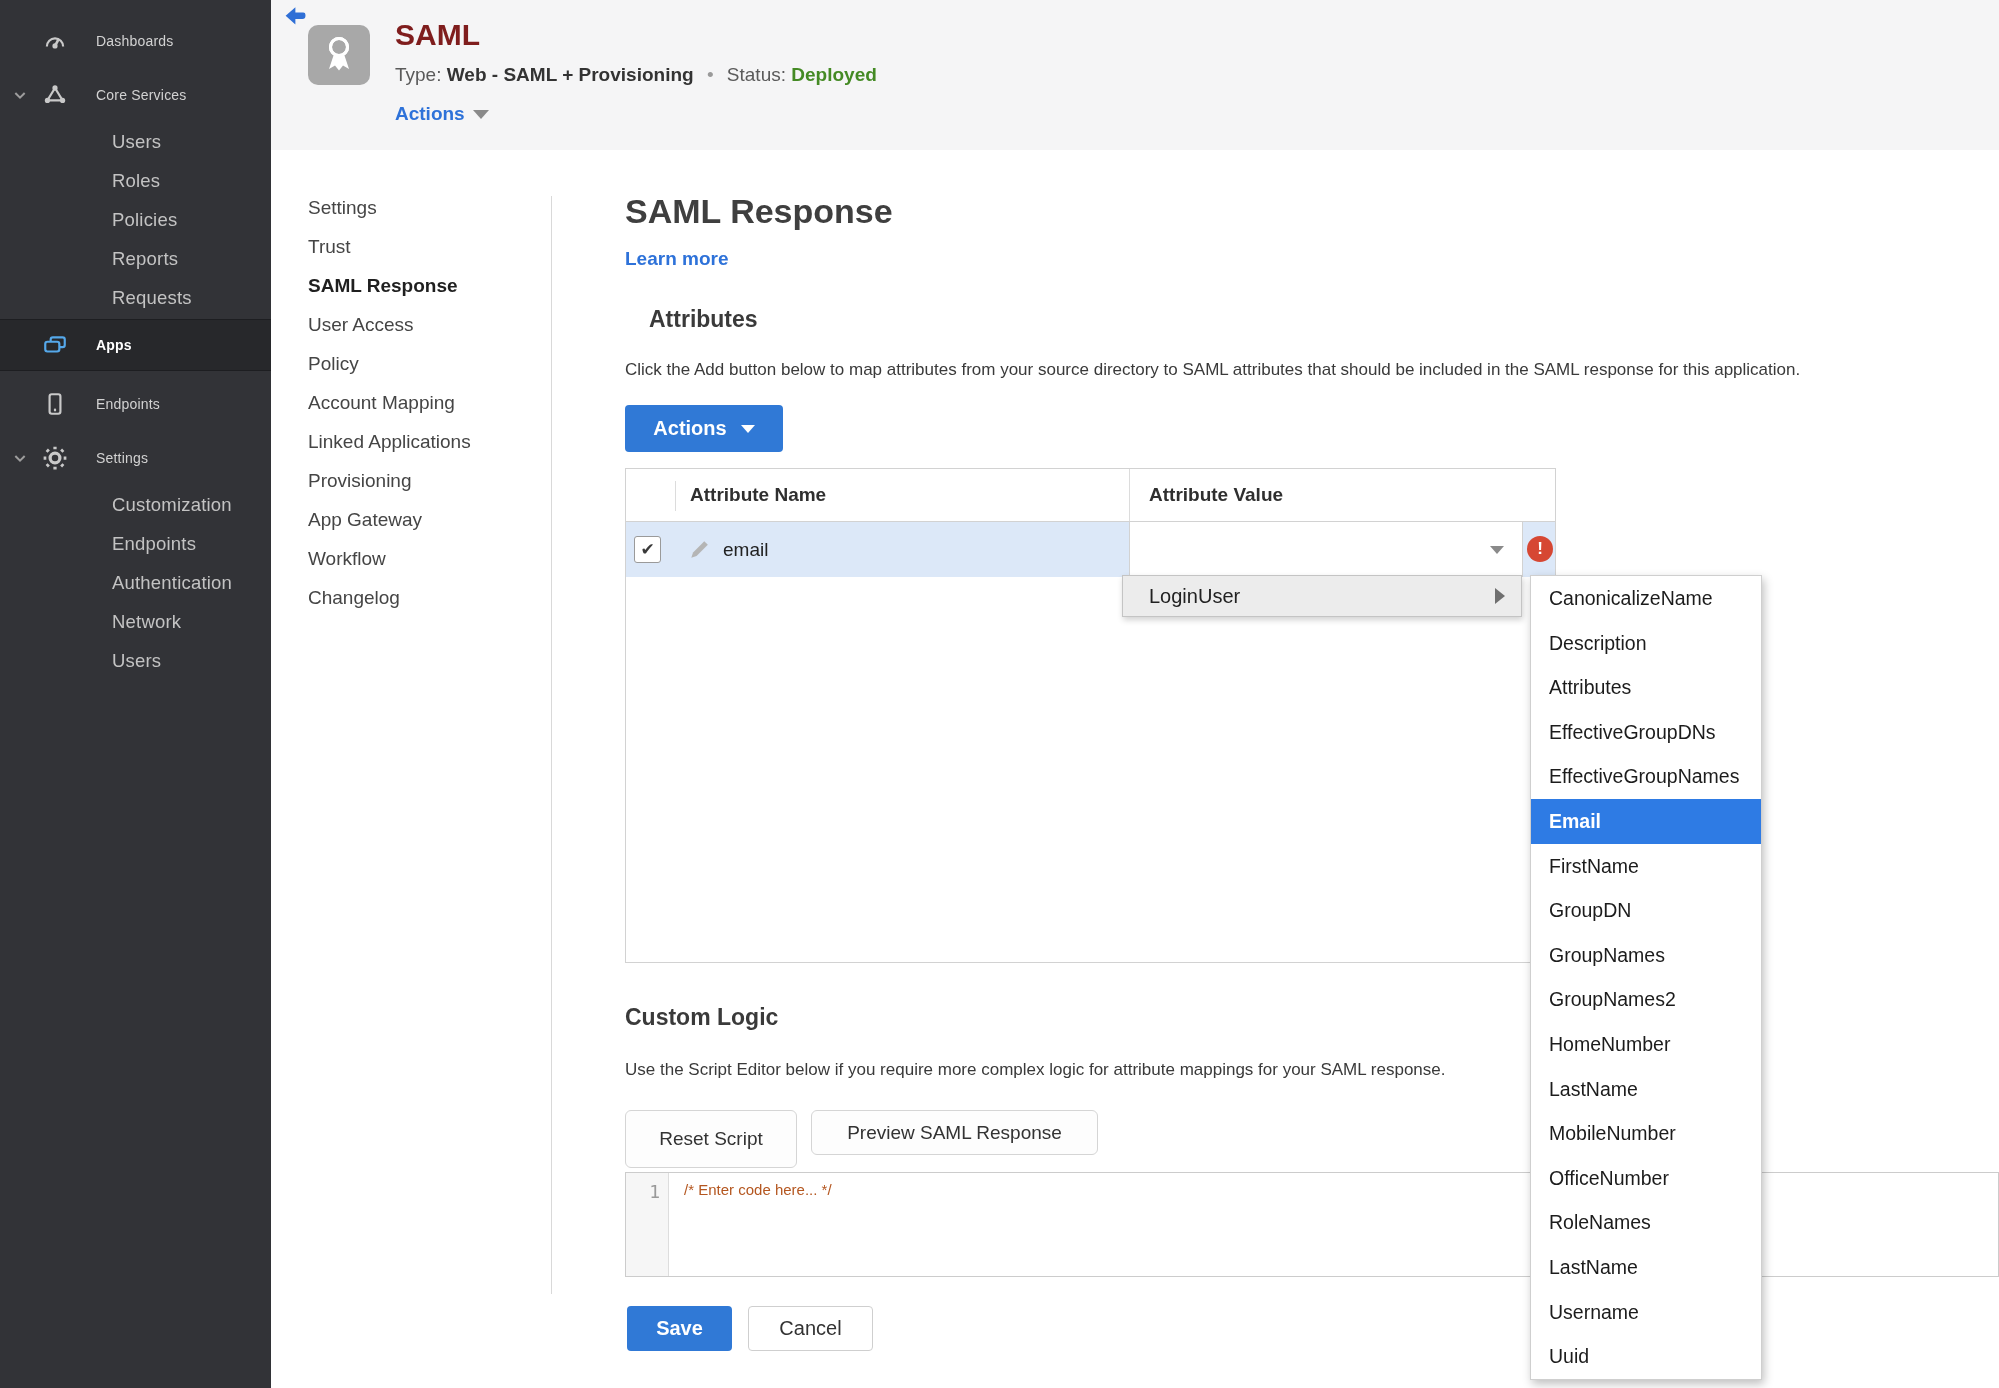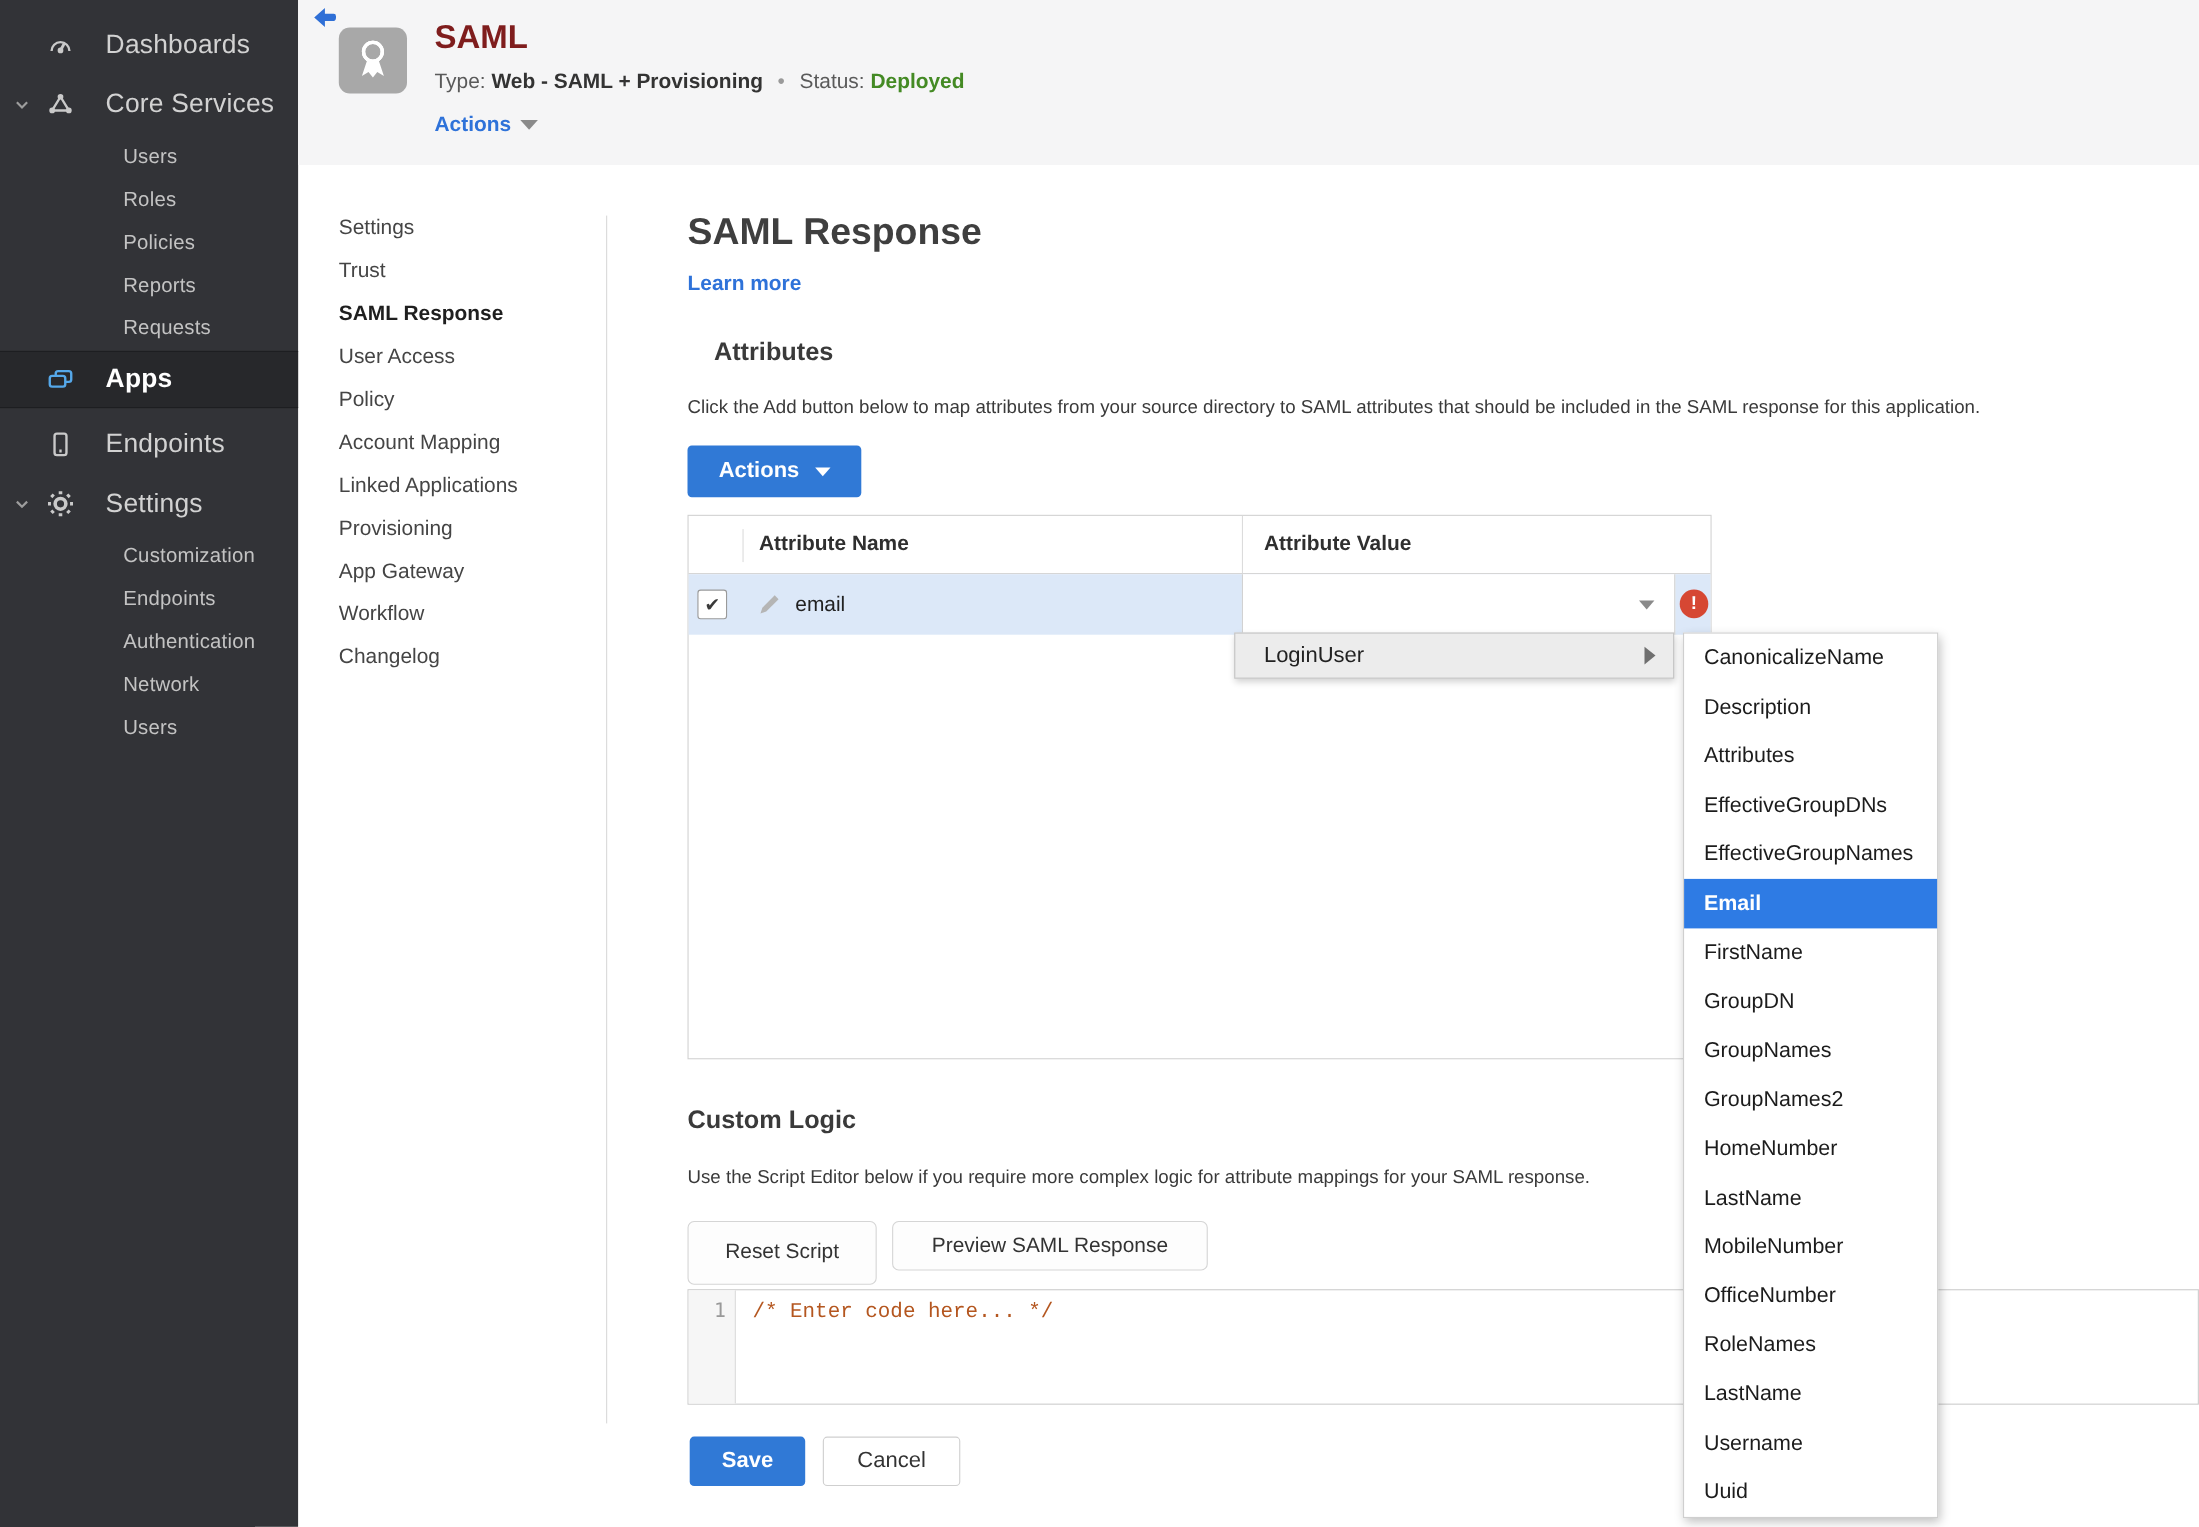--- a/index.html
+++ b/index.html
@@ -5,21 +5,21 @@
   html,body{margin:0;padding:0;}
   body{
     width:1999px;height:1388px;position:relative;overflow:hidden;
     background:#ffffff;font-family:"Liberation Sans",sans-serif;color:#333;
   }
   
   .sidebar{position:absolute;left:0;top:0;width:271px;height:1388px;background:#323337;padding-top:14px;box-sizing:border-box;}
   .srow{position:relative;display:flex;align-items:center;cursor:pointer;}
   .srow.top{height:54px;}
   .srow.sub{height:39px;}
-  .slabel{font-size:24px;color:#d2d2d2;margin-left:96px;letter-spacing:.2px;}
+  .slabel{font-size:14px;color:#d2d2d2;margin-left:96px;letter-spacing:.2px;}
   .srow.sub .slabel{margin-left:112px;font-size:18.5px;color:#c3c3c3;}
   .sicon{position:absolute;left:42px;top:50%;transform:translateY(-50%);width:26px;height:26px;color:#c9c9c9;display:flex;align-items:center;justify-content:center;}
   .schev{position:absolute;left:12px;top:50%;transform:translateY(-50%);width:16px;height:16px;color:#9d9d9d;}
   .srow.selected{height:50px;background:#27282b;border-top:1px solid #1d1e21;border-bottom:1px solid #1d1e21;margin:2px 0 4px 0;}
   .srow.selected .slabel{color:#ffffff;font-weight:bold;}
   .srow.selected .sicon{color:#55a8ea;}
   .srow.after-selected{margin-top:6px;}
   
   .pagehead{position:absolute;left:271px;top:0;right:0;height:150px;background:#f5f5f6;}
   .backarrow{position:absolute;left:13px;top:6px;width:26px;height:24px;color:#2f6fd6;cursor:pointer;}
@@ -64,21 +64,21 @@
   .dd-menu{position:absolute;left:1122px;top:575px;width:400px;height:42px;background:#ececec;border:1px solid #c4c4c4;box-sizing:border-box;box-shadow:1px 3px 6px rgba(0,0,0,.18);z-index:25;display:flex;align-items:center;cursor:pointer;}
   .dd-label{font-size:20px;color:#222;margin-left:26px;}
   .dd-arrow{position:absolute;right:16px;top:12px;width:0;height:0;border-top:8px solid transparent;border-bottom:8px solid transparent;border-left:10px solid #6f6f6f;}
   .submenu{position:absolute;left:1530px;top:575px;width:232px;height:805px;background:#fff;border:1px solid #cfcfcf;box-sizing:border-box;box-shadow:2px 4px 9px rgba(0,0,0,.25);z-index:30;}
   .submenu-item{height:44.6px;line-height:44.6px;padding-left:18px;font-size:19.5px;color:#1c1c1c;cursor:pointer;white-space:nowrap;overflow:hidden;}
   .submenu-item.selected{background:#2e7be4;color:#fff;font-weight:bold;}
   
   .editor{position:absolute;left:625px;top:1172px;width:1374px;height:105px;border:1px solid #ccc;box-sizing:border-box;background:#fff;z-index:1;}
   .gutter{position:absolute;left:0;top:0;bottom:0;width:42px;background:#f6f6f6;border-right:1px solid #ddd;}
   .lineno{position:absolute;right:8px;top:8px;font-family:"DejaVu Sans Mono",monospace;font-size:18px;color:#999;}
-  .code-line{position:absolute;left:58px;top:8px;font-family:Liberation Mono, monospace;font-size:19px;color:#b4561f;white-space:pre;}
+  .code-line{position:absolute;left:58px;top:8px;font-family:Liberation Sans, sans-serif;font-size:15px;color:#b4561f;white-space:pre;}
   .footer-save{left:627px;top:1306px;width:105px;height:45px;}
   .footer-cancel{left:748px;top:1306px;width:125px;height:45px;background:#fff;border:1px solid #cfcfcf;border-radius:4px;font-size:20px;}
   svg{display:block;}
 </style>
 </head>
 <body>
 
 <div class="sidebar">
 
   <div class="srow top">

